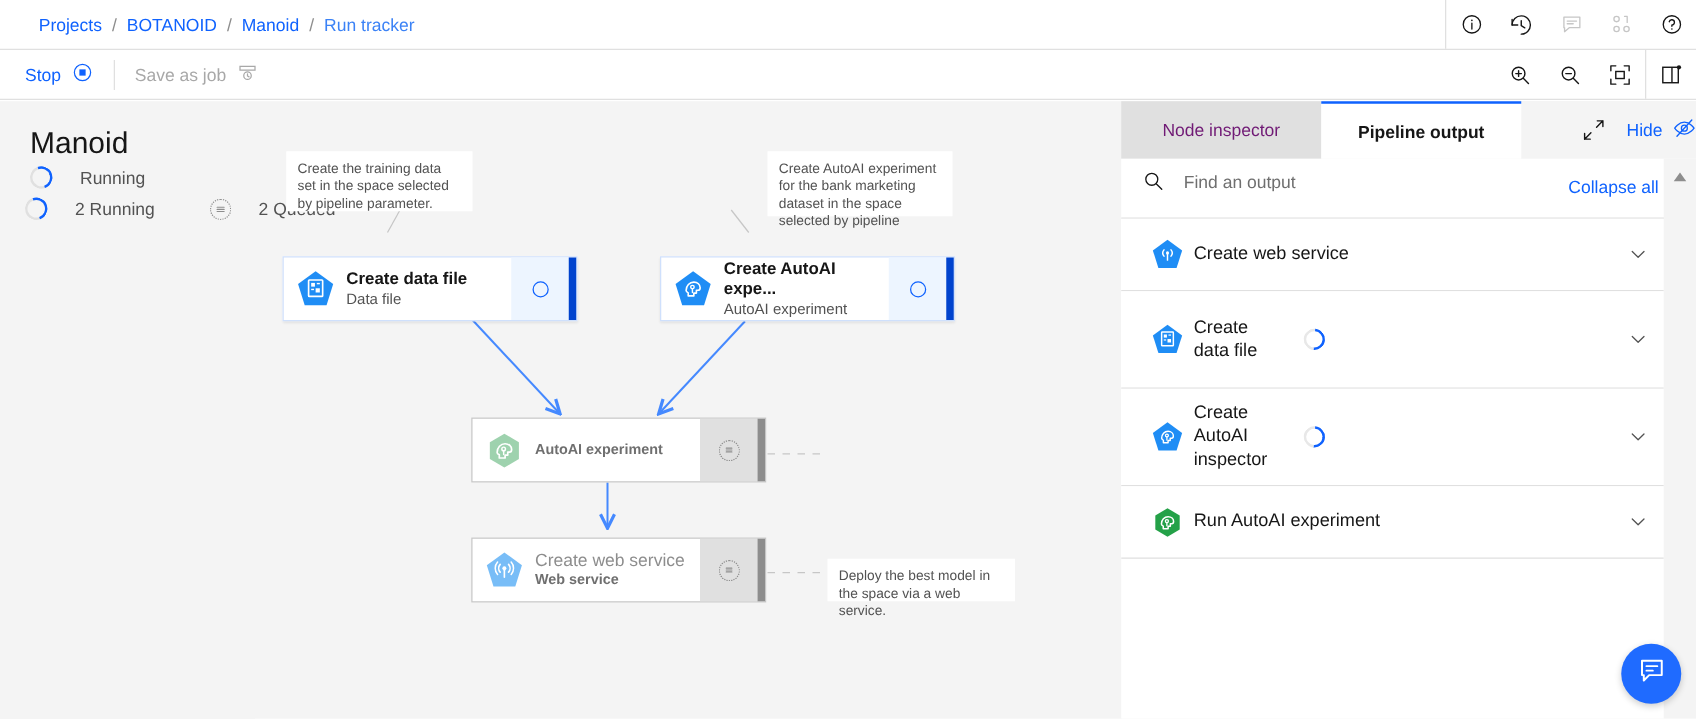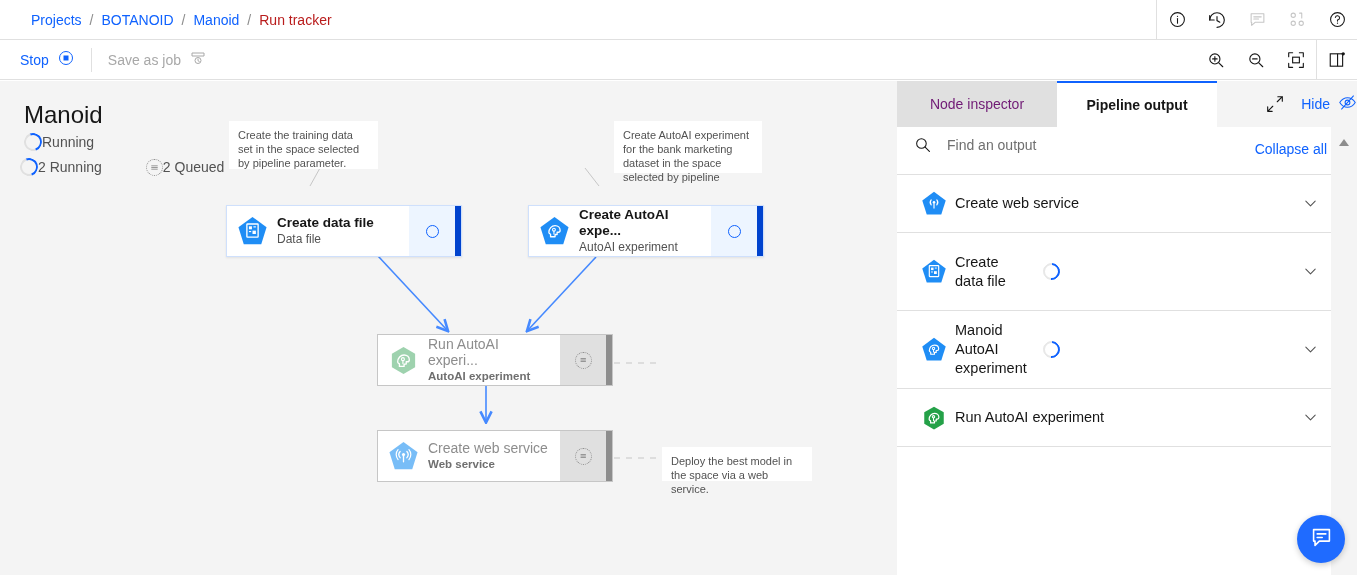--- a/index.html
+++ b/index.html
@@ -13,21 +13,21 @@
   .app { position:relative; width:1357px; height:575px; background:#fff; }
 
   
   .topbar {
     position:absolute; left:0; top:0; width:1357px; height:40px;
     background:#ffffff; border-bottom:1px solid #e0e0e0;
     display:flex; align-items:center;
   }
   .breadcrumb { display:flex; align-items:center; padding-left:31px; font-size:14px; }
   .bc-link { color:#0f62fe; cursor:pointer; }
-  .bc-current { color:#b91c1c; }
+  .bc-current { color:#3b82f6; }
   .bc-sep { color:#8d8d8d; margin:0 8px; }
 
   .topbar-right {
     position:absolute; right:0; top:0; height:39px;
     display:flex; align-items:center;
     border-left:1px solid #e0e0e0;
   }
   .ticon {
     width:40px; height:39px; display:flex; align-items:center; justify-content:center;
     cursor:pointer;
@@ -51,21 +51,21 @@
 
   
   .canvas {
     position:absolute; left:0; top:81px; width:897px; height:494px;
     background:#f4f4f4; overflow:hidden;
   }
   .run-title { position:absolute; left:24px; top:20px; font-size:24px; font-weight:400; color:#161616; }
   .status-row { position:absolute; display:flex; align-items:center; font-size:14px; color:#525252; }
   .status-row.r1 { left:24px; top:52px; }
   .status-row.r2 { left:20px; top:77px; gap:0; }
-  .status-item { display:flex; align-items:center; gap:0; }
+  .status-item { display:flex; align-items:center; gap:22px; }
   .sp-gap { width:44px; }
 
   .spinner-b {
     width:18px; height:18px; border-radius:50%;
     border:2px solid #e0e0e0; border-top-color:#0f62fe; border-right-color:#0f62fe;
     transform:rotate(25deg); flex:none;
   }
   .queue-dotted {
     width:17px; height:17px; border-radius:50%;
     border:1.6px dotted #8d8d8d; flex:none;
@@ -364,21 +364,20 @@
     <div class="node queued" style="left:377px; top:253px; width:236px; height:52px;">
       <div class="node-ico">
         <svg width="31" height="31" viewBox="0 0 32 32">
           <path d="M16 2 L28 9 L28 23 L16 30 L4 23 L4 9 Z" fill="#9ed2ae"></path>
           <path d="M10 17.5c0-4 3-7.2 6.6-7.2 3.2 0 5.4 2.2 5.4 4.8 0 1.4-.8 2.2-1.8 2.2h-1.4v2.4h-2.2v2.4h-4.8v-2.6c-1.1-.6-1.8-1.2-1.8-2z" fill="none" stroke="#fff" stroke-width="1.4" stroke-linejoin="round"></path>
           <circle cx="15.4" cy="14.6" r="1.5" fill="none" stroke="#fff" stroke-width="1.2"></circle>
           <path d="M15.4 16.1v3.2" stroke="#fff" stroke-width="1.2" stroke-linecap="round"></path>
         </svg>
       </div>
       <div class="node-txt">
-        <span class="node-title dim">Run AutoAI experi...</span>
         <span class="node-sub dim">AutoAI experiment</span>
       </div>
       <div class="node-state grey">
         <span class="queue-dotted">
           <svg width="8" height="8" viewBox="0 0 16 16" stroke="#8d8d8d" stroke-width="1.8">
             <path d="M4 5h9M4 8h9M4 11h9" stroke-linecap="round"></path>
           </svg>
         </span>
       </div>
       <div class="node-bar grey"></div>
@@ -492,21 +491,21 @@
 
         <div class="out-item" style="height:78px;">
           <span class="out-ico">
             <svg width="26" height="25" viewBox="0 0 32 32">
               <path d="M16 1 L31 12 L25.3 30 L6.7 30 L1 12 Z" fill="#1f8df5"></path>
               <path d="M10 17.5c0-4 3-7.2 6.6-7.2 3.2 0 5.4 2.2 5.4 4.8 0 1.4-.8 2.2-1.8 2.2h-1.4v2.4h-2.2v2.4h-4.8v-2.6c-1.1-.6-1.8-1.2-1.8-2z" fill="none" stroke="#fff" stroke-width="1.5" stroke-linejoin="round"></path>
               <circle cx="15.4" cy="14.6" r="1.5" fill="none" stroke="#fff" stroke-width="1.3"></circle>
               <path d="M15.4 16.1v3.2" stroke="#fff" stroke-width="1.3" stroke-linecap="round"></path>
             </svg>
           </span>
-          <span class="out-label wrapped">Manoid AutoAI experiment</span>
+          <span class="out-label wrapped">Create AutoAI inspector</span>
           <span class="out-spin"></span>
           <span class="out-chev">
             <svg width="15" height="15" viewBox="0 0 32 32" fill="none" stroke="#525252" stroke-width="2.2">
               <path d="M6 11l10 10 10-10" stroke-linecap="round" stroke-linejoin="round"></path>
             </svg>
           </span>
         </div>
 
         <div class="out-item" style="height:58px;">
           <span class="out-ico">

